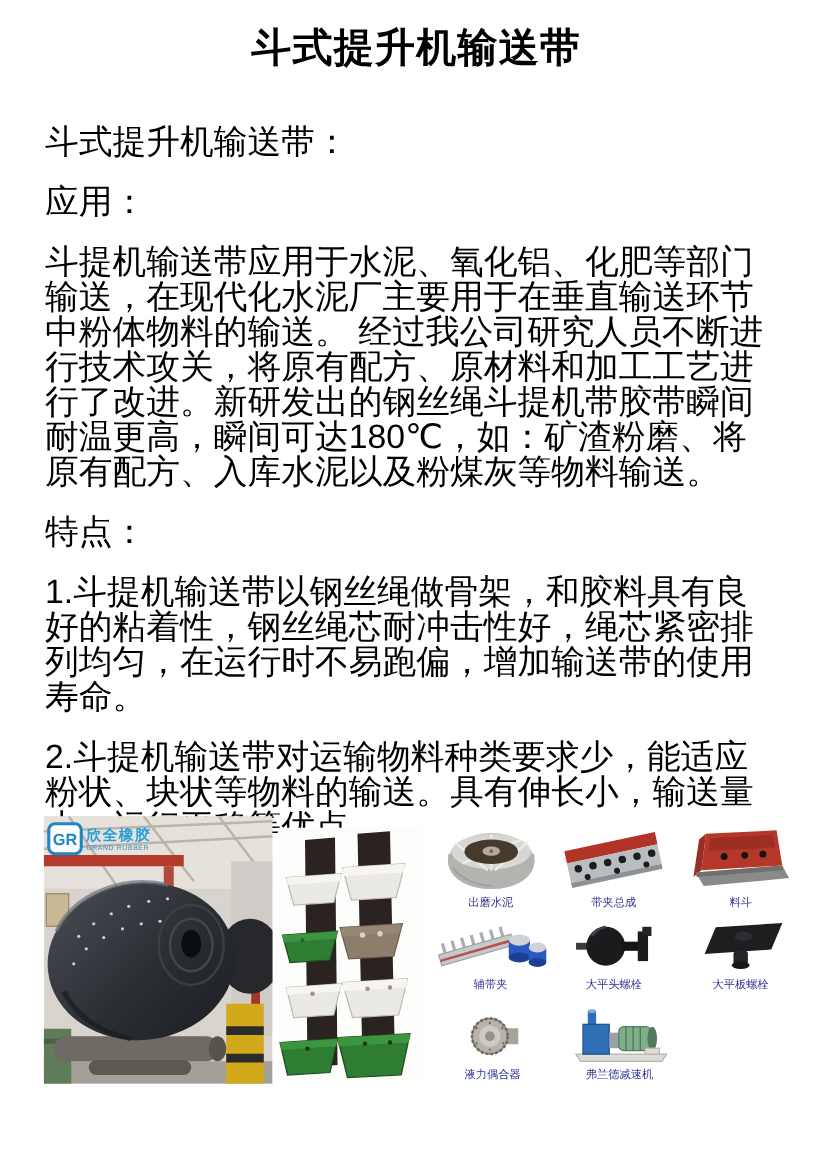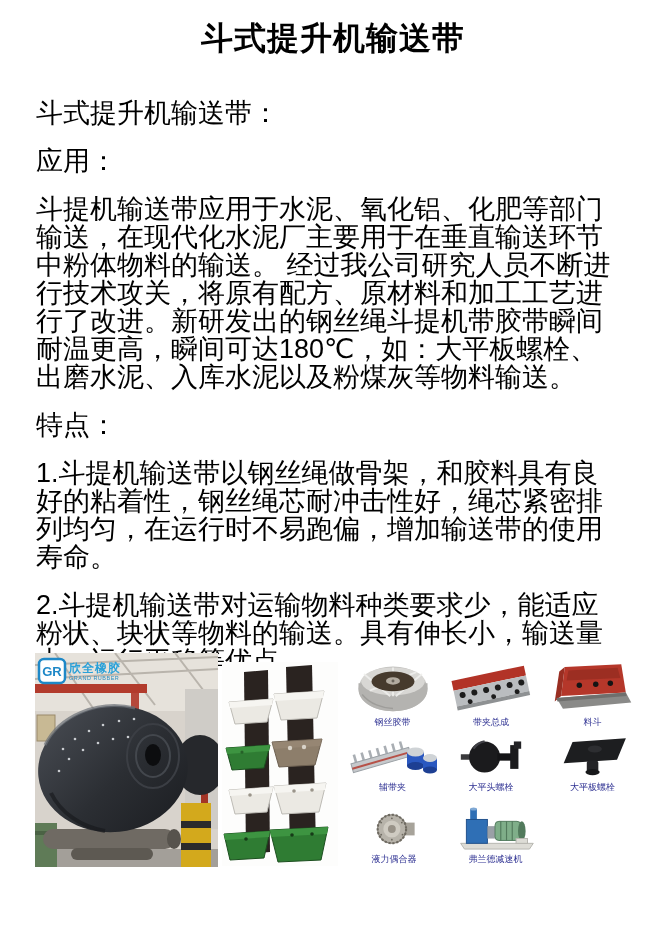--- a/index.html
+++ b/index.html
@@ -33,21 +33,21 @@
 </head>
 <body>
 
 <div class="page">
 
   <h1 class="title">斗式提升机输送带</h1>
 
   <div class="doc">
     <p>斗式提升机输送带：</p>
     <p>应用：</p>
-    <p>斗提机输送带应用于水泥、氧化铝、化肥等部门输送，在现代化水泥厂主要用于在垂直输送环节中粉体物料的输送。 经过我公司研究人员不断进行技术攻关，将原有配方、原材料和加工工艺进行了改进。新研发出的钢丝绳斗提机带胶带瞬间耐温更高，瞬间可达180℃，如：大平板螺栓、出磨水泥、入库水泥以及粉煤灰等物料输送。</p>
+    <p>斗提机输送带应用于水泥、氧化铝、化肥等部门输送，在现代化水泥厂主要用于在垂直输送环节中粉体物料的输送。 经过我公司研究人员不断进行技术攻关，将原有配方、原材料和加工工艺进行了改进。新研发出的钢丝绳斗提机带胶带瞬间耐温更高，瞬间可达180℃，如：矿渣粉磨、将原有配方、入库水泥以及粉煤灰等物料输送。</p>
     <p>特点：</p>
     <p>1.斗提机输送带以钢丝绳做骨架，和胶料具有良好的粘着性，钢丝绳芯耐冲击性好，绳芯紧密排列均匀，在运行时不易跑偏，增加输送带的使用寿命。</p>
     <p>2.斗提机输送带对运输物料种类要求少，能适应粉状、块状等物料的输送。具有伸长小，输送量大，运行平稳等优点。</p>
   </div>
 
   <div class="gallery">
 
     <div class="photo-main">
       <svg width="183" height="214" viewBox="0 0 183 214">
         <defs>
@@ -159,21 +159,21 @@
               <ellipse cx="45" cy="30" rx="37" ry="24" fill="#c2c1be"></ellipse>
               <path d="M8,30 C8,44 24,54 45,54 C66,54 82,44 82,30 L82,24 L8,24 Z" fill="#b4b3b0"></path>
               <ellipse cx="45" cy="22" rx="34" ry="15" fill="#d8d7d4"></ellipse>
               <path d="M14,14 L42,38 M76,14 L48,38 M45,7 L45,38 M20,32 L70,12" stroke="#eeeeec" stroke-width="2" fill="none" opacity="0.9"></path>
               <ellipse cx="45" cy="22" rx="23" ry="10.5" fill="#463a2d"></ellipse>
               <ellipse cx="45" cy="21.5" rx="7.5" ry="4" fill="#b3aba0"></ellipse>
               <circle cx="45" cy="21.5" r="1.6" fill="#6b655c"></circle>
               <path d="M12,36 C20,46 34,51 45,51" stroke="#9e9d9a" stroke-width="1.5" fill="none"></path>
             </svg>
           </div>
-          <div class="cell-label" style="color: rgb(46, 49, 146);">钢丝胶带</div>
+          <div class="cell-label" style="color: rgb(46, 49, 146);">出磨水泥</div>
         </div>
         <div class="cell c2">
           <div class="thumb">
             <svg width="90" height="56" viewBox="0 0 90 56">
               <g transform="rotate(-12 45 30)">
                 <rect x="8" y="14" width="74" height="10" fill="#b23327"></rect>
                 <rect x="8" y="24" width="74" height="16" fill="#babdc0"></rect>
                 <rect x="8" y="40" width="74" height="4" fill="#8e9193"></rect>
                 <g fill="#1c1c1c">
                   <circle cx="16" cy="30" r="3"></circle>

